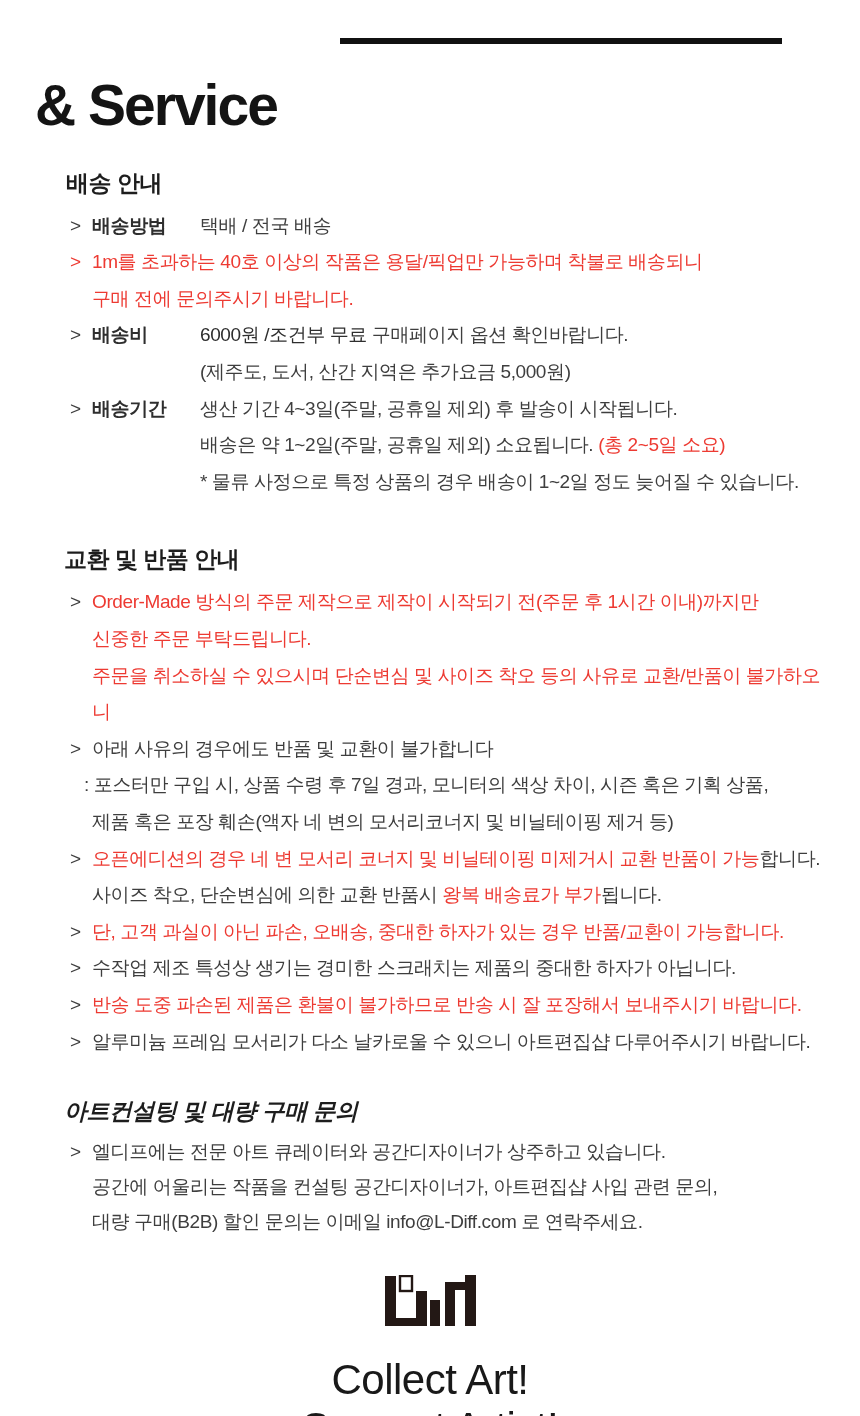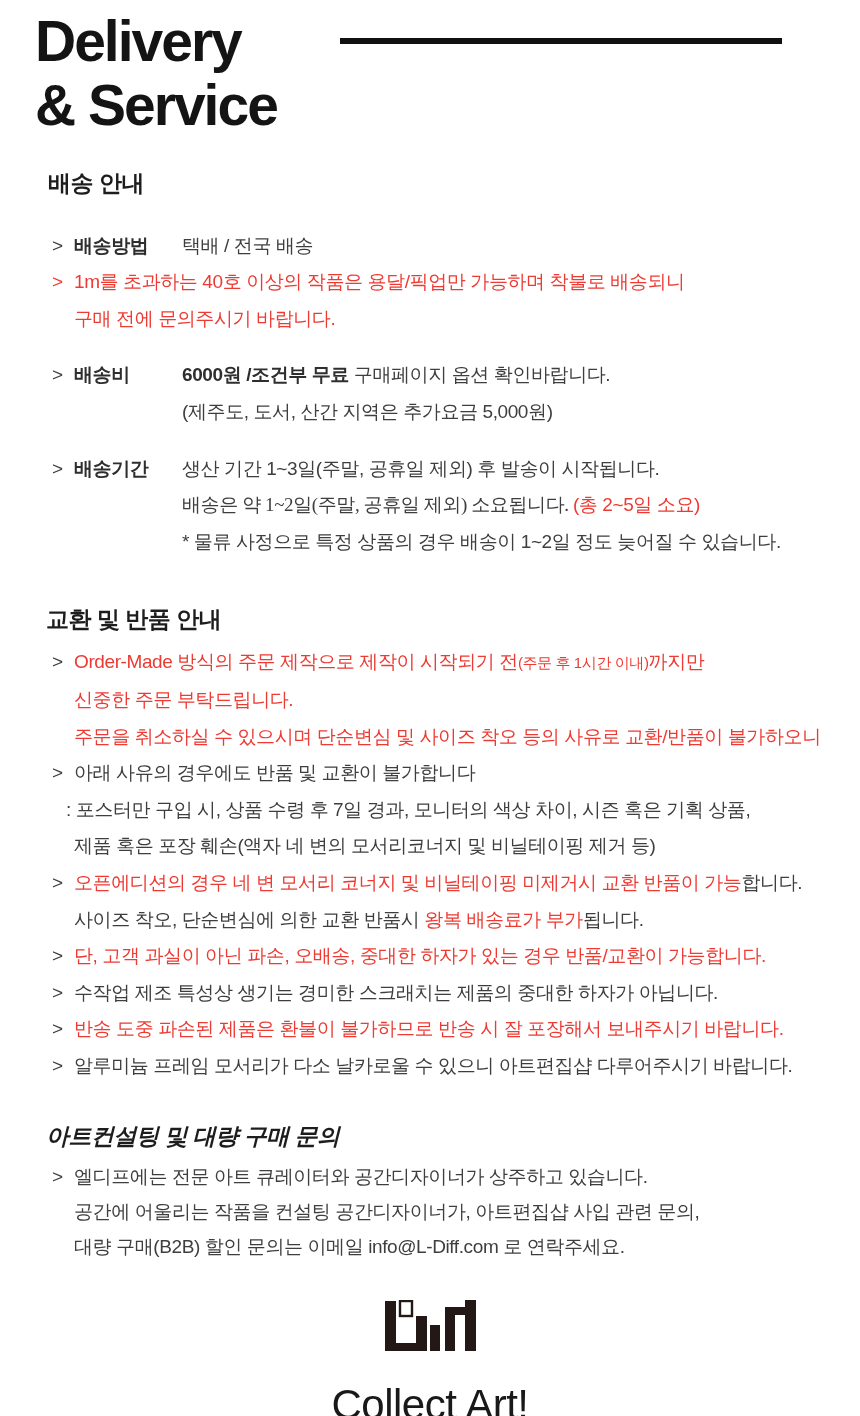--- a/index.html
+++ b/index.html
@@ -11,57 +11,57 @@
   
   .header{position:relative;padding:10px 0 0 35px;}
   .big-title{
     font-size:57px;font-weight:700;line-height:1.12;letter-spacing:-2px;
     color:#141414;margin:0;
   }
   .header-rule{
     position:absolute;left:340px;top:38px;width:442px;height:6px;background:#111;
   }
   
-  .section{padding-left:46px;padding-right:30px;}
+  .section{padding-left:64px;padding-right:30px;}
   .sec-heading{
     font-size:23px;font-weight:700;color:#1d1d1d;letter-spacing:-0.5px;margin:0;
   }
   .sec1 .sec-heading{margin:30px 0 9px 2px;}
   .sec2 .sec-heading{margin:44px 0 9px 0;}
   .sec3 .sec-heading{margin:36px 0 7px 0;font-style:italic;}
   .row{
     display:flex;align-items:baseline;line-height:36.6px;font-size:19px;
     letter-spacing:-0.4px;padding-left:6px;
   }
   .sec3 .row{line-height:35px;}
   .b{flex:0 0 22px;color:#3e3e3e;}
   .b.red{color:#ed3a32;}
-  .lbl{flex:0 0 108px;font-weight:700;color:#2e2e2e;margin-top:20px;}
+  .lbl{flex:0 0 108px;font-weight:700;color:#2e2e2e;}
   .val{flex:1;}
   .val-cont{padding-left:136px;}
   .cont{padding-left:28px;}
   .cont-colon{padding-left:20px;}
   .red{color:#ed3a32;}
-  .blk{color:#3e3e3e;font-family:Liberation Serif, serif;}
-  .bold{font-weight:700;color:#2e2e2e;}
-  .small{font-size:15px;}
+  .blk{color:#3e3e3e;}
+  .bold{font-weight:400;color:#2e2e2e;}
+  .small{font-size:19px;}
   
   .footer{margin-top:36px;text-align:center;}
   .logo-wrap{display:inline-block;line-height:0;}
   .tagline{
     font-size:42px;line-height:48px;color:#191919;letter-spacing:-0.5px;
     margin-top:26px;
   }
 </style>
 </head>
 <body>
 
 <div class="header">
   <h1 class="big-title">
-    <span>Delivery</span><br>
+    <br>
     <span>&amp; Service</span>
   </h1>
   <div class="header-rule"></div>
 </div>
 
 <div class="section sec1">
   <h2 class="sec-heading">배송 안내</h2>
 
   <div class="row">
     <span class="b">&gt;</span>
@@ -82,21 +82,21 @@
     <span class="lbl">배송비</span>
     <span class="val"><span class="bold">6000원 /조건부 무료</span><span> 구매페이지 옵션 확인바랍니다.</span></span>
   </div>
   <div class="row val-cont">
     <span>(제주도, 도서, 산간 지역은 추가요금 5,000원)</span>
   </div>
 
   <div class="row">
     <span class="b">&gt;</span>
     <span class="lbl">배송기간</span>
-    <span class="val">생산 기간 1~3일(주말, 공휴일 제외) 후 발송이 시작됩니다.</span>
+    <span class="val">생산 기간 4~3일(주말, 공휴일 제외) 후 발송이 시작됩니다.</span>
   </div>
   <div class="row val-cont">
     <span><span class="blk">배송은 약 1~2일(주말, 공휴일 제외) 소요됩니다. </span><span class="red">(총 2~5일 소요)</span></span>
   </div>
   <div class="row val-cont">
     <span>* 물류 사정으로 특정 상품의 경우 배송이 1~2일 정도 늦어질 수 있습니다.</span>
   </div>
 </div>
 
 <div class="section sec2">

